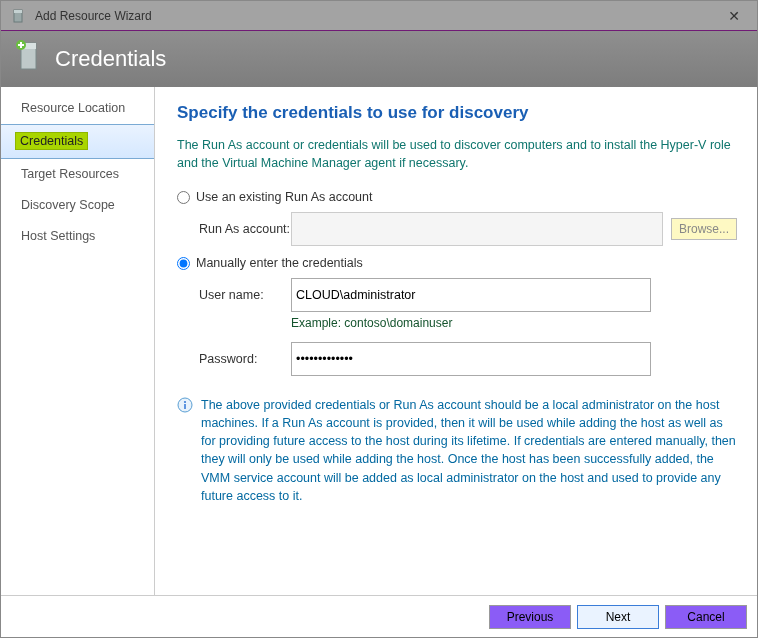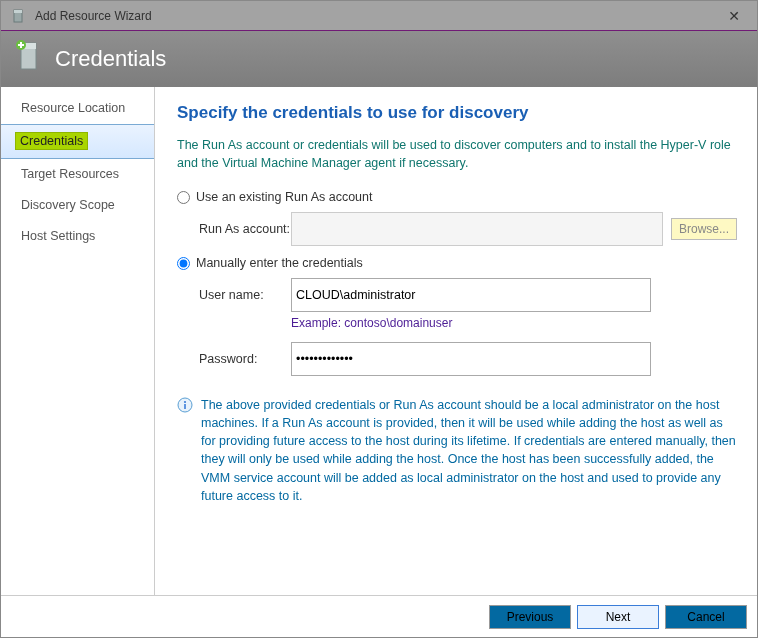--- a/index.html
+++ b/index.html
@@ -110,21 +110,21 @@
       padding: 16px 4px;
       font-size: 12.5px;
       font-family: inherit;
     }
     .field-row input.wide { width: 360px; }
     .field-row input.full { width: 372px; }
     .field-row input:disabled { background: #f5f5f5; color: #aaa; border-color:#ccc;}
     .hint {
       padding-left: 114px;
       font-size: 12px;
-      color: #4c1d95;
+      color: #14532d;
       margin-bottom: 12px;
     }
     .browse-btn {
       margin-left: 8px;
       height: 22px;
       width: 66px;
       font-size: 12px;
       border: 1px solid #bbb;
       background: #fef9c3;
       color: #888;
@@ -149,21 +149,21 @@
       align-items: center;
       padding-right: 10px;
       gap: 6px;
       background: #fff;
     }
     .footer button {
       width: 82px;
       height: 24px;
       font-size: 12px;
       border: 1px solid #999;
-      background: #0369a1;
+      background: #8b5cf6;
       cursor: pointer;
       font-family: inherit;
     }
     .footer button.primary {
       border: 1px solid #3b7dd8;
       background: #eaf3ff;
     }
     .sec1 { margin-bottom: 10px; }
   </style>
 </head>

